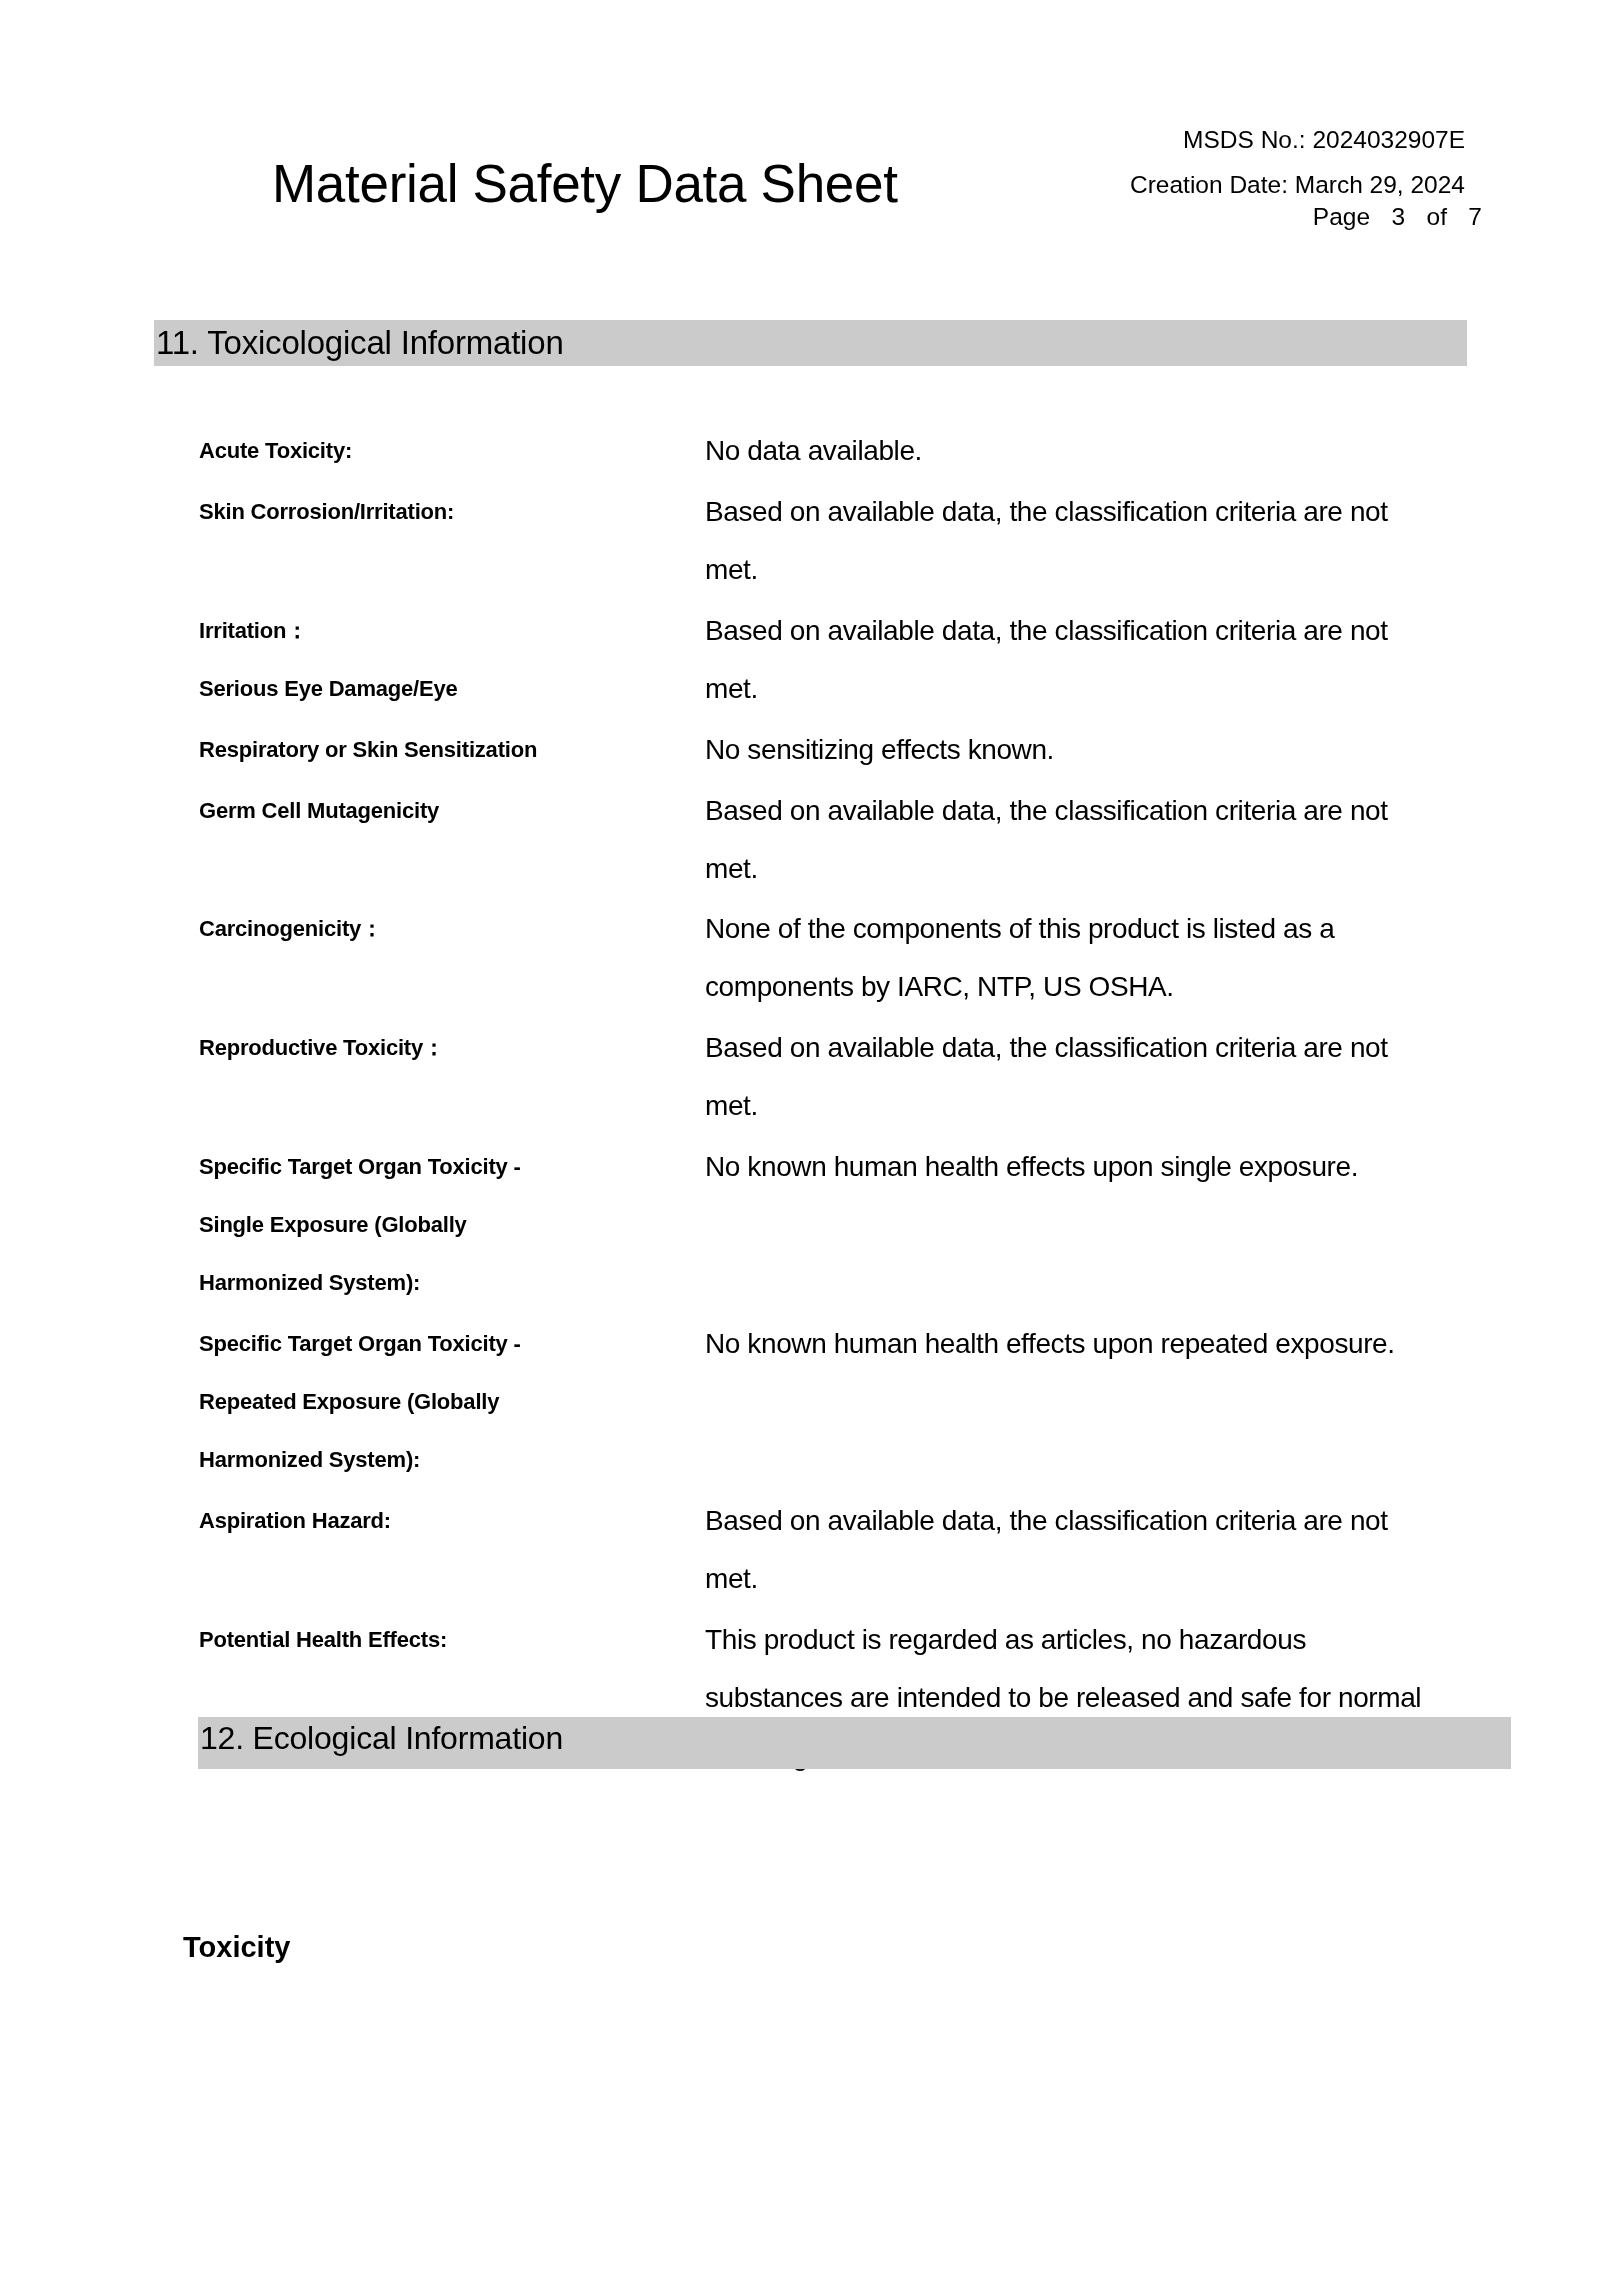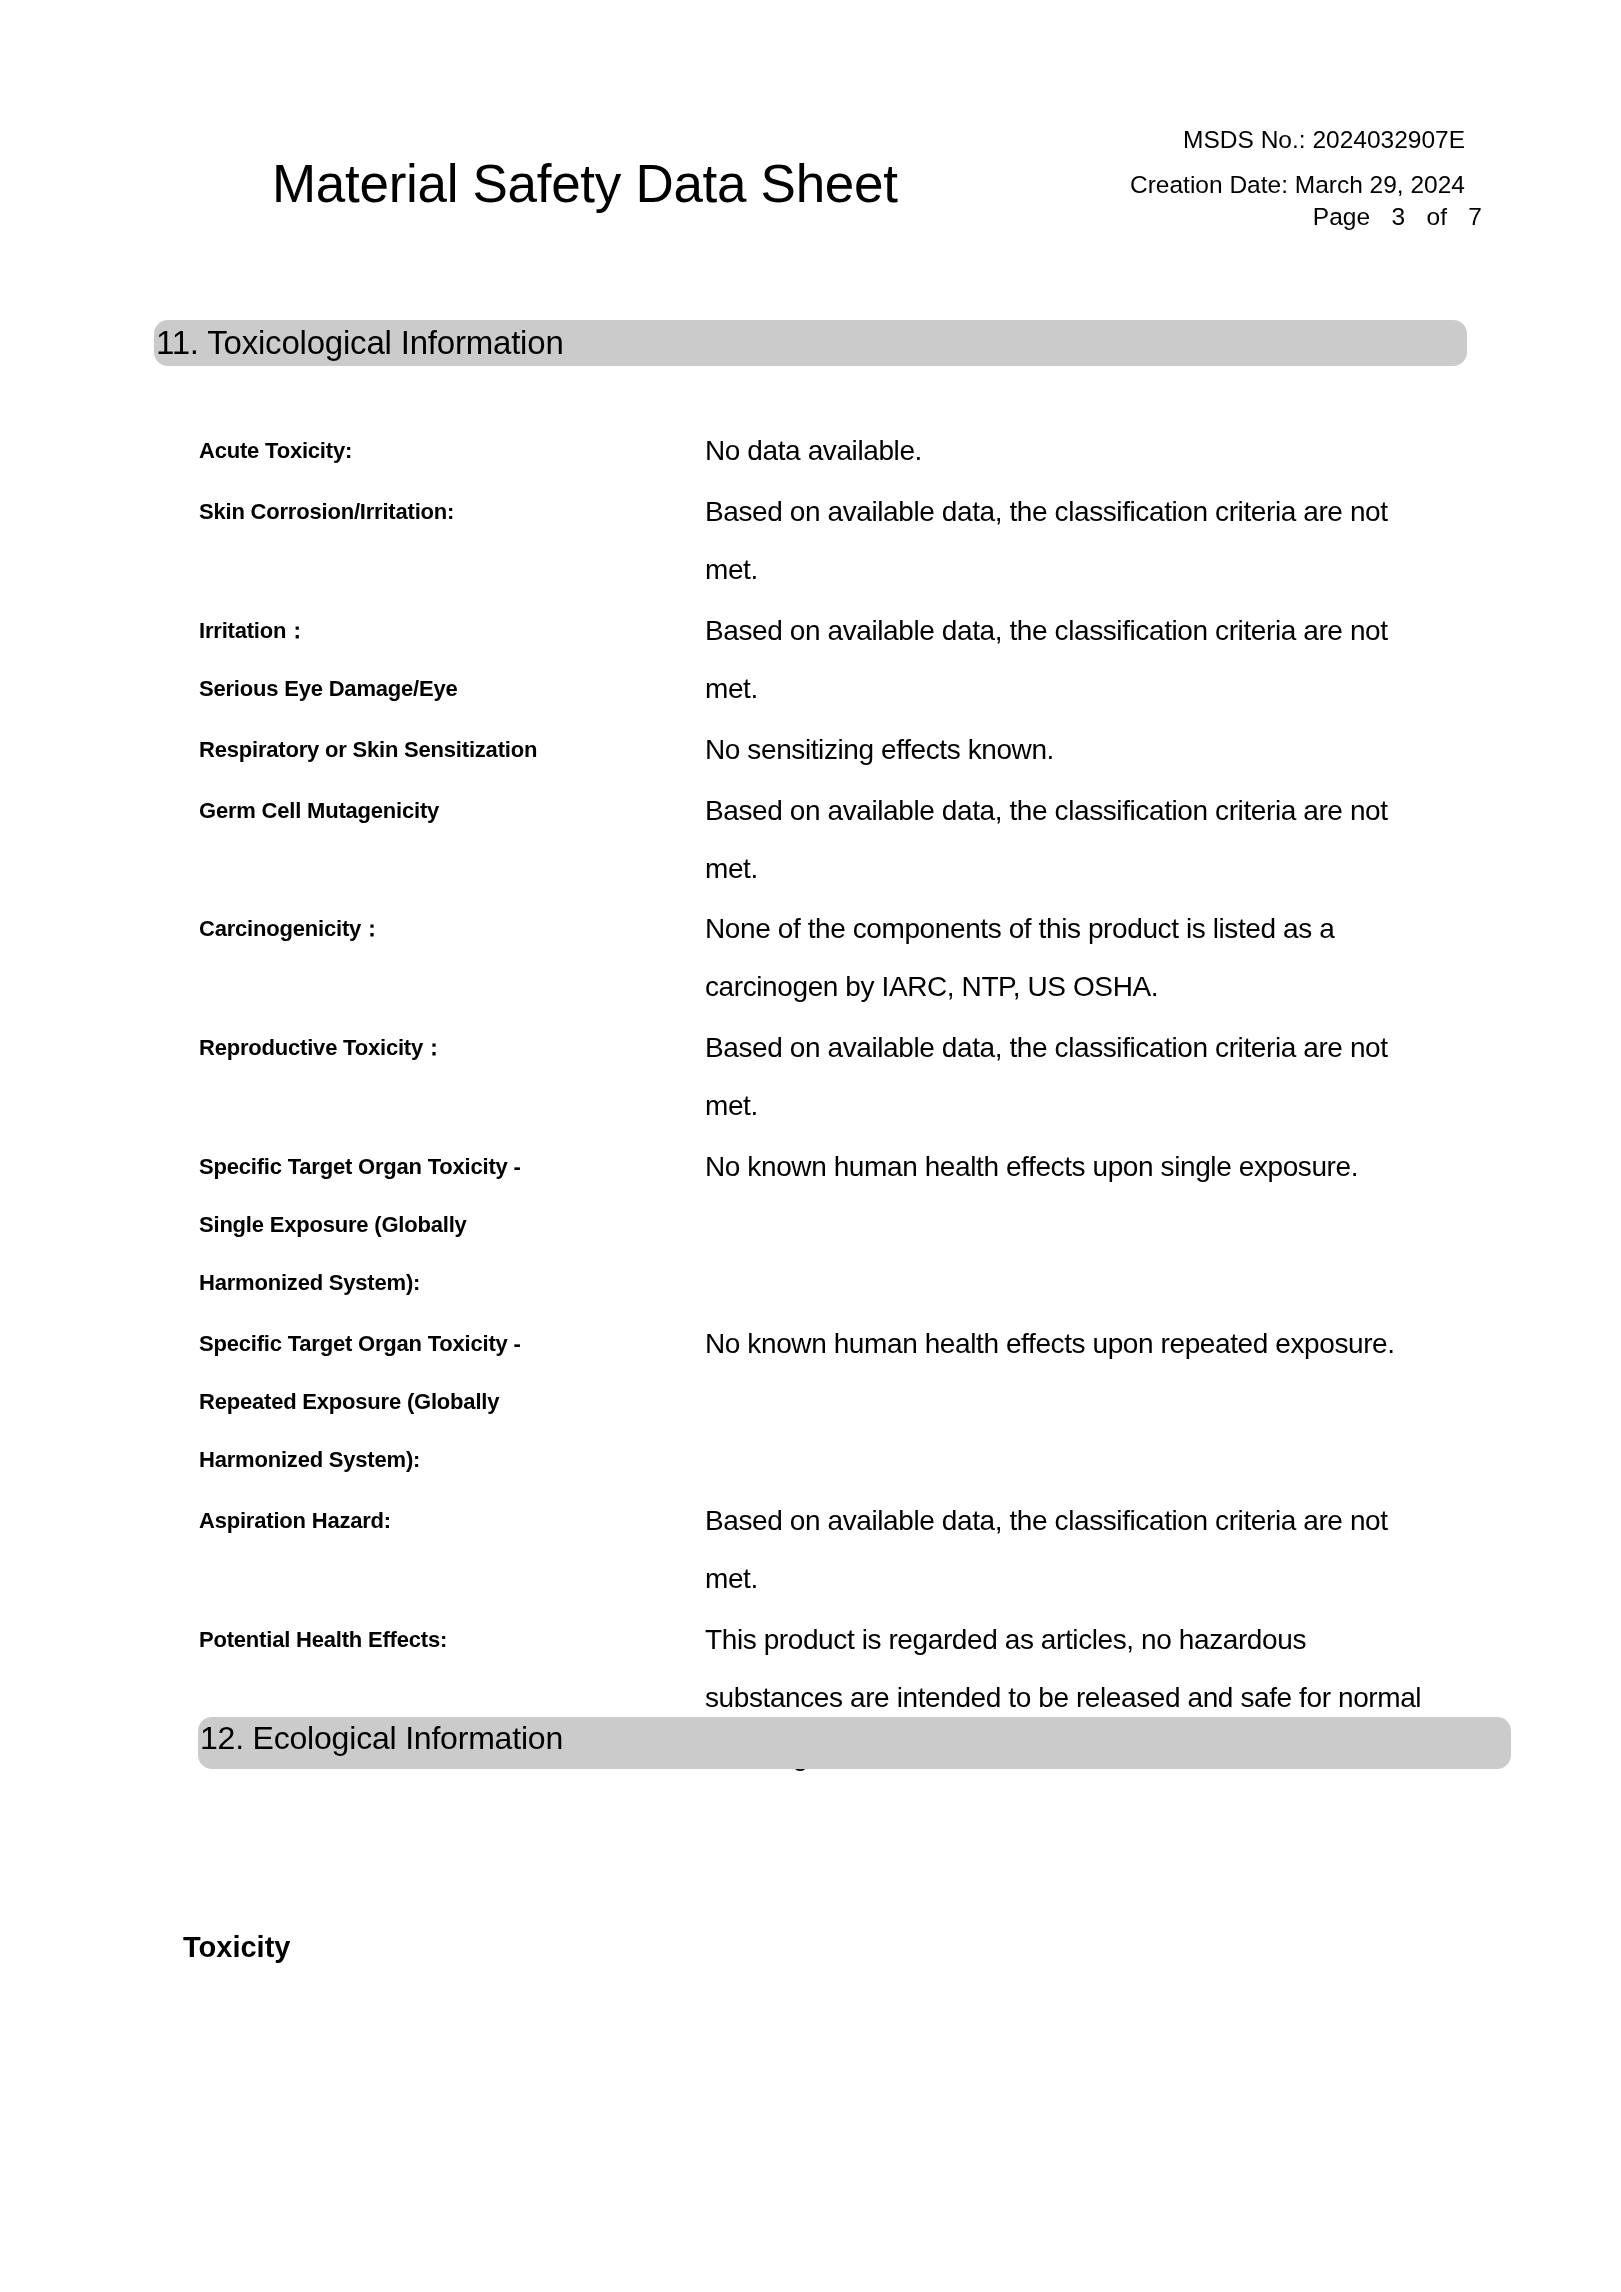--- a/index.html
+++ b/index.html
@@ -37,21 +37,20 @@
   .meta.page { right: 139px; top: 202px; word-spacing: 3.9px; }
 
   .section-bar {
     position: absolute;
     left: 154px;
     width: 1313px;
     background: #cbcbcb;
     font-size: 33px;
     white-space: nowrap;
     letter-spacing: -0.2px;
-    border-radius: 14px;
   }
   .section-bar span {
     display: block;
     padding-left: 2px;
   }
   #sec11 { top: 320px; height: 46px; line-height: 46px; }
   #sec12 { top: 1717px; height: 52px; line-height: 42px; margin-left: 44px; }
   #sec12 { font-size: 32px; }
 
   .rows {
@@ -147,21 +146,21 @@
           <span class="ln">Based on available data, the classification criteria are not</span>
           <span class="ln">met.</span>
         </div>
       </div>
       <div class="row">
         <div class="label">
           <span class="ln">Carcinogenicity：</span>
         </div>
         <div class="value">
           <span class="ln">None of the components of this product is listed as a</span>
-          <span class="ln">carcinogen by IARC, NTP, US OSHA.</span>
+          <span class="ln">components by IARC, NTP, US OSHA.</span>
         </div>
       </div>
       <div class="row">
         <div class="label">
           <span class="ln">Reproductive Toxicity：</span>
         </div>
         <div class="value">
           <span class="ln">Based on available data, the classification criteria are not</span>
           <span class="ln">met.</span>
         </div>

